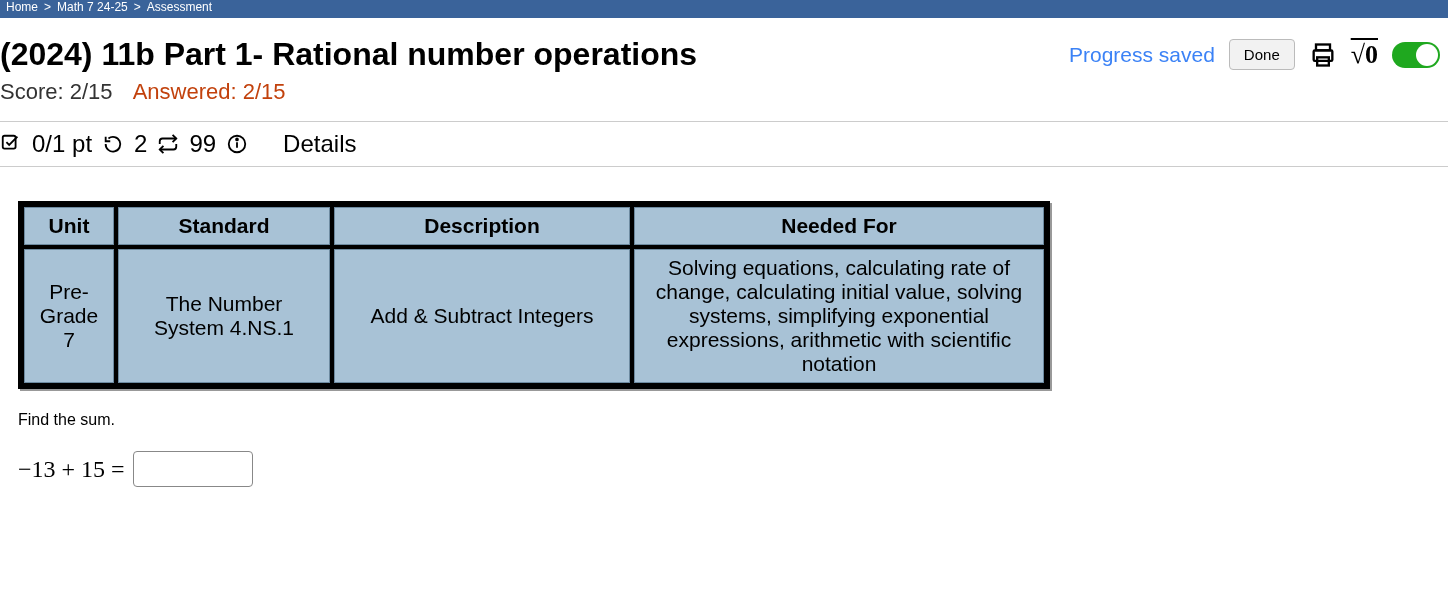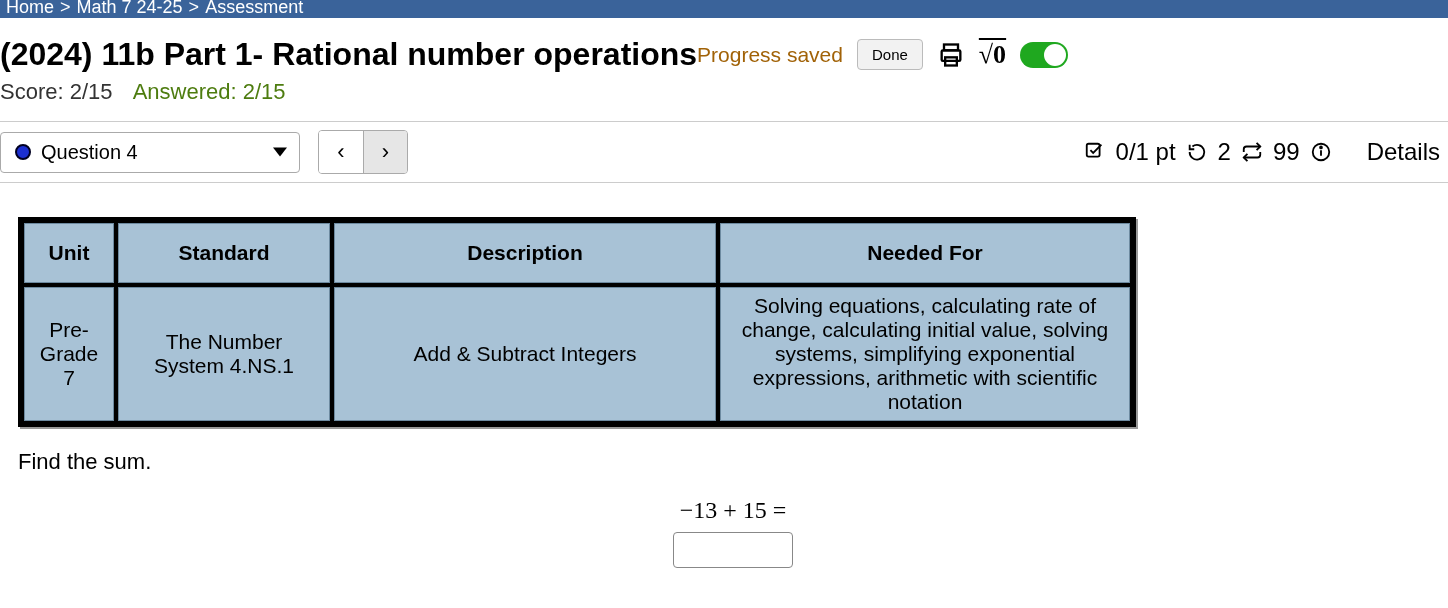--- a/index.html
+++ b/index.html
@@ -9,46 +9,47 @@
     font-family: "Segoe UI", Arial, sans-serif;
     font-size: 20px;
     color: #000;
     background: #fff;
     width: 1448px;
   }
   .topbar {
     background: #3a639a;
     color: #fff;
     padding: 0 6px 4px 6px;
-    font-size: 18px;
+    font-size: 12px;
     display: flex;
     align-items: center;
     gap: 6px;
     height: 18px;
     overflow: hidden;
   }
   .topbar a { color: #fff; text-decoration: none; }
   .topbar .sep { color: #fff; }
   .content { padding: 18px 0 0 0; }
   .title-row {
     display: flex;
+    justify-content: space-between;
     align-items: center;
     padding: 0 8px 0 0;
   }
   .title {
     font-size: 32px;
     font-weight: 700;
     margin: 0;
   }
   .title-right {
     display: flex;
     align-items: center;
     gap: 14px;
   }
-  .progress-saved { color: #a16207; font-size: 21px; }
+  .progress-saved { color: #3b82f6; font-size: 21px; }
   .done-btn {
     background: #f2f2f2;
     border: 1px solid #bbb;
     border-radius: 4px;
     padding: 6px 14px;
     font-size: 15px;
     cursor: pointer;
   }
   .icon-btn { cursor: pointer; display:inline-flex; align-items:center; }
   .sqrt0 {
@@ -71,21 +72,21 @@
     width: 22px;
     height: 22px;
     background: #fff;
     border-radius: 50%;
   }
   .score-row {
     padding: 6px 0 16px 0;
     font-size: 22px;
     color: #333;
   }
-  .score-row .answered { color: #4d7c0f; margin-left: 14px; }
+  .score-row .answered { color: #c2410c; margin-left: 14px; }
   .qbar {
     display: flex;
     justify-content: space-between;
     align-items: center;
     border-top: 1px solid #ccc;
     border-bottom: 1px solid #ccc;
     padding: 8px 8px 8px 0;
     margin-bottom: 34px;
   }
   .qbar-left { display: flex; align-items: center; gap: 18px; }
@@ -143,36 +144,35 @@
     border: 2px solid #000;
     box-shadow: 2px 2px 0 rgba(0,0,0,0.4);
   }
   table.std th, table.std td {
     background: #a8c2d6;
     text-align: center;
     padding: 6px 12px;
     font-size: 21px;
     border: 1px solid #6d8aa0;
   }
-  table.std th { font-weight: 700; padding: 17px 12px;}
+  table.std th { font-weight: 700; padding: 6px 12px;}
   table.std td { vertical-align: middle;  }
   .col-unit { width: 90px; }
   .col-std  { width: 212px; }
-  .col-desc { width: 382px; }
+  .col-desc { width: 296px; }
   .col-need { width: 410px; }
 
-  .prompt { padding: 22px 0 0 18px; font-size: 22px; }
+  .prompt { padding: 22px 0 0 18px; font-size: 16px; }
   .equation {
     padding: 22px 0 0 18px;
     font-family: "Cambria Math","Times New Roman",serif;
     font-size: 24px;
     display:flex;
     align-items:center;
     gap:8px;
-    flex-direction:column;
   }
   .equation input {
     width: 120px;
     height: 36px;
     border: 1px solid #888;
     border-radius: 4px;
     font-size: 20px;
     padding: 2px 6px;
   }
 </style>
@@ -207,31 +207,20 @@
       <span class="toggle"></span>
     </div>
   </div>
 
   <div class="score-row">
     <span>Score: 2/15</span>
     <span class="answered">Answered: 2/15</span>
   </div>
 
   <div class="qbar">
-    <div class="qbar-left">
-      <div class="qsel">
-        <span class="dot"></span>
-        <span>Question 4</span>
-        <span class="caret"></span>
-      </div>
-      <div class="navbtns">
-        <button>‹</button>
-        <button>›</button>
-      </div>
-    </div>
     <div class="qbar-right">
       <span class="icon">
         <svg width="22" height="22" viewBox="0 0 24 24" fill="none" stroke="#000" stroke-width="2">
           <rect x="3" y="3" width="14" height="14" rx="2"></rect>
           <polyline points="7,10 10,13 19,4"></polyline>
         </svg>
       </span>
       <span>0/1 pt</span>
       <span class="icon">
         <svg width="22" height="22" viewBox="0 0 24 24" fill="none" stroke="#000" stroke-width="2">

